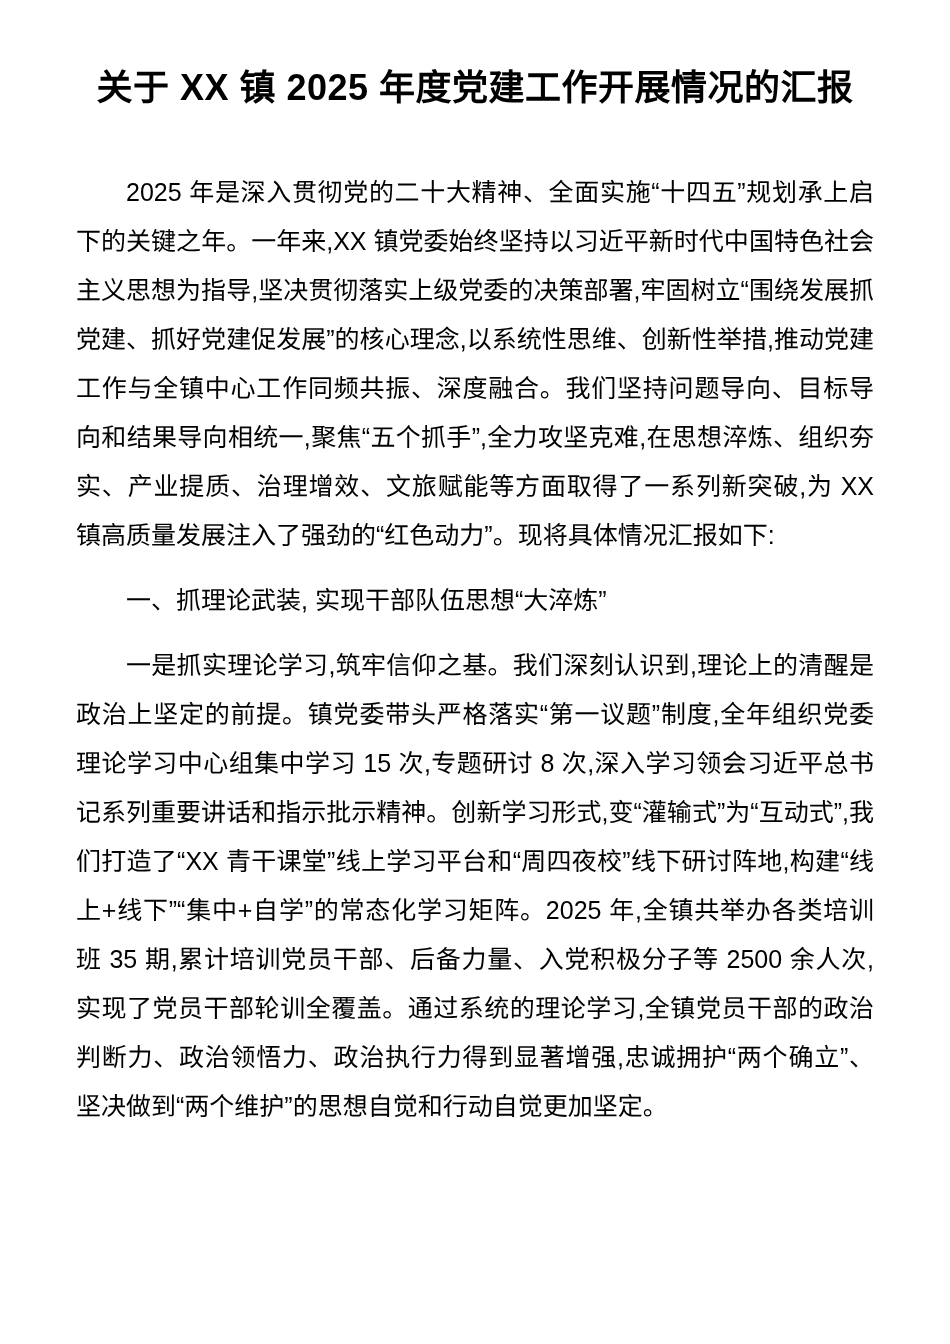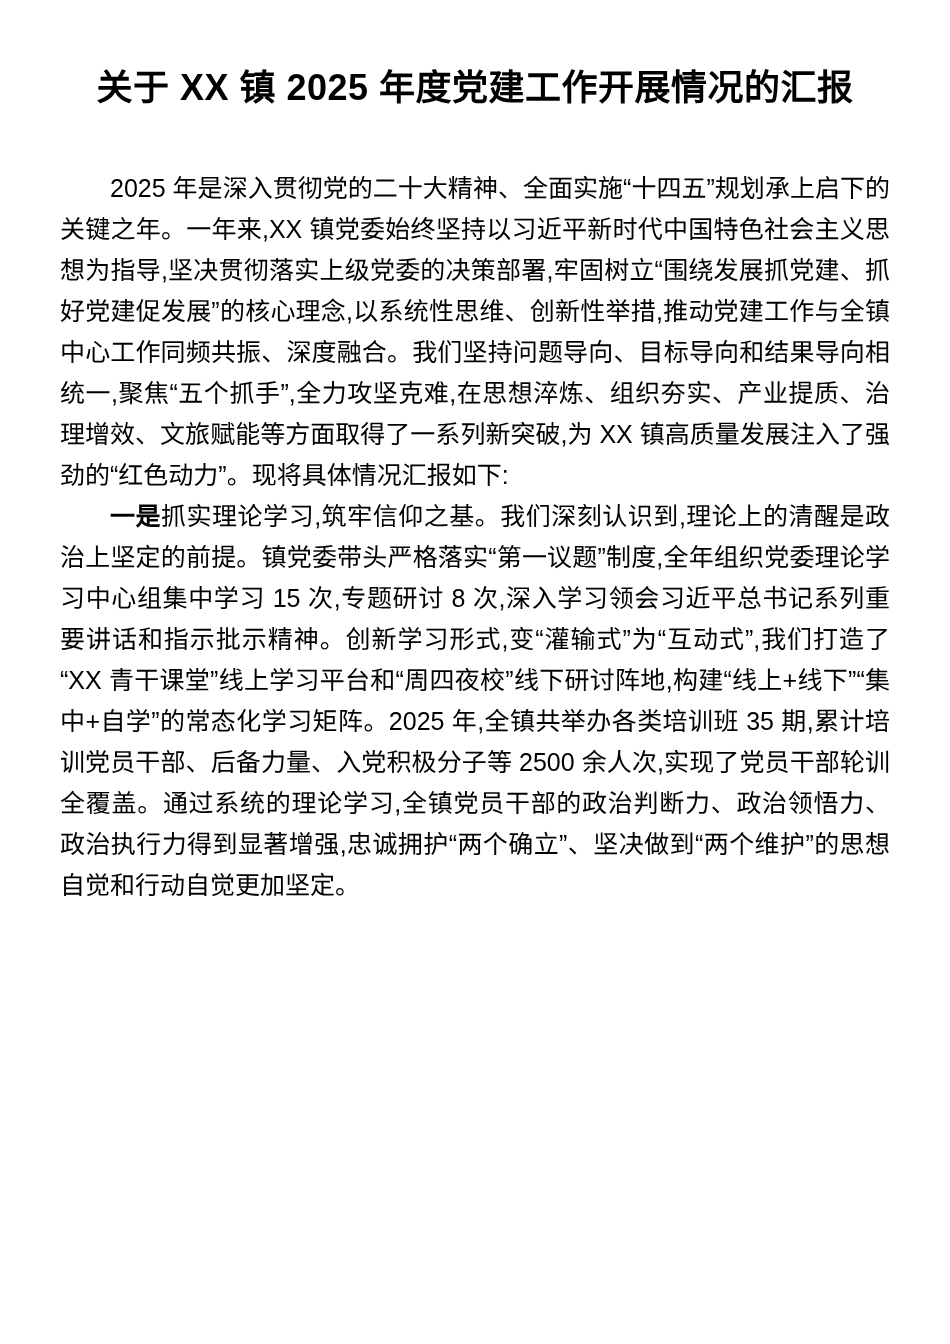--- a/index.html
+++ b/index.html
@@ -20,41 +20,42 @@
   }
   .doc-title {
     margin: 0 0 54px 0;
     font-size: 36px;
     line-height: 52px;
     font-weight: 700;
     text-align: center;
     letter-spacing: 0.5px;
   }
   .para, .section-heading {
-    margin: 0;
+    margin: 16px;
     font-size: 25px;
-    line-height: 41px;
+    line-height: 49px;
     font-weight: 400;
     text-indent: 2em;
     text-align: justify;
     text-justify: inter-ideograph;
   }
   .section-heading {
     font-size: 25px;
   }
   .lead-bold {
-    font-weight: 700;
+    font-weight: 400;
   }
 </style>
 </head>
 <body>
 
 <div class="page">
 
   <h1 class="doc-title">关于 XX 镇 2025 年度党建工作开展情况的汇报</h1>
 
   <p class="para">2025 年是深入贯彻党的二十大精神、全面实施“十四五”规划承上启下的关键之年。一年来,XX 镇党委始终坚持以习近平新时代中国特色社会主义思想为指导,坚决贯彻落实上级党委的决策部署,牢固树立“围绕发展抓党建、抓好党建促发展”的核心理念,以系统性思维、创新性举措,推动党建工作与全镇中心工作同频共振、深度融合。我们坚持问题导向、目标导向和结果导向相统一,聚焦“五个抓手”,全力攻坚克难,在思想淬炼、组织夯实、产业提质、治理增效、文旅赋能等方面取得了一系列新突破,为 XX 镇高质量发展注入了强劲的“红色动力”。现将具体情况汇报如下:</p>
 
+  <h2 class="section-heading">一、抓理论武装, 实现干部队伍思想“大淬炼”</h2>
 
 
   <p class="para"><span class="lead-bold">一是</span><span>抓实理论学习,筑牢信仰之基。我们深刻认识到,理论上的清醒是政治上坚定的前提。镇党委带头严格落实“第一议题”制度,全年组织党委理论学习中心组集中学习 15 次,专题研讨 8 次,深入学习领会习近平总书记系列重要讲话和指示批示精神。创新学习形式,变“灌输式”为“互动式”,我们打造了“XX 青干课堂”线上学习平台和“周四夜校”线下研讨阵地,构建“线上+线下”“集中+自学”的常态化学习矩阵。2025 年,全镇共举办各类培训班 35 期,累计培训党员干部、后备力量、入党积极分子等 2500 余人次,实现了党员干部轮训全覆盖。通过系统的理论学习,全镇党员干部的政治判断力、政治领悟力、政治执行力得到显著增强,忠诚拥护“两个确立”、坚决做到“两个维护”的思想自觉和行动自觉更加坚定。</span></p>
 
 </div>
 
 </body></html>

